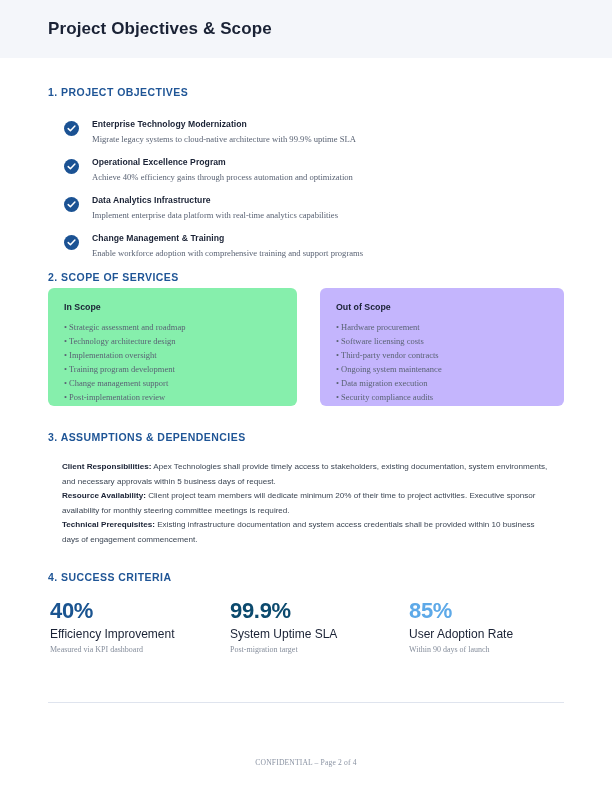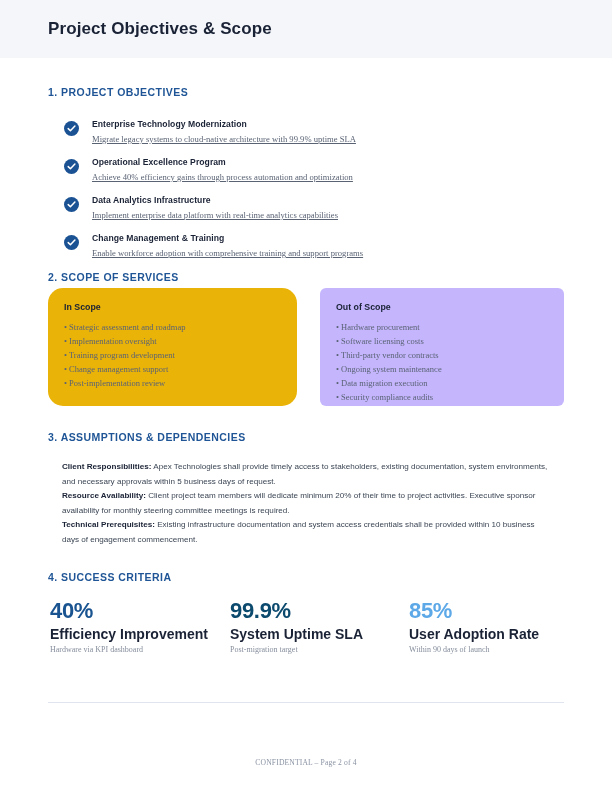--- a/index.html
+++ b/index.html
@@ -85,21 +85,20 @@
     color: #1a2235;
     line-height: 12px;
     letter-spacing: 0.05px;
   }
   .objective-desc {
     font-family: "Liberation Serif", serif;
     font-size: 8.6px;
     color: #5a6374;
     line-height: 13px;
     margin-top: 3px;
-    text-decoration: underline;
   }
 
   
   .scope-wrap {
     position: absolute;
     left: 48px;
     top: 288px;
     width: 516px;
     height: 118px;
   }
@@ -107,22 +106,21 @@
     position: absolute;
     top: 0;
     height: 118px;
     border-radius: 6px;
     box-sizing: border-box;
     padding: 14px 16px 0 16px;
   }
   .scope-box.in-scope {
     left: 0;
     width: 249px;
-    background: #eab308;
-    border-radius: 15px;
+    background: #86efac;
   }
   .scope-box.out-scope {
     left: 272px;
     width: 244px;
     background: #c4b5fd;
   }
   .scope-title {
     font-size: 8.8px;
     font-weight: bold;
     color: #1a2235;
@@ -166,22 +164,22 @@
     top: 0;
     width: 175px;
   }
   .metric-value {
     font-size: 22px;
     font-weight: bold;
     line-height: 26px;
     letter-spacing: -0.3px;
   }
   .metric-label {
-    font-size: 14px;
-    font-weight: bold;
+    font-size: 12px;
+    font-weight: normal;
     color: #1a2235;
     margin-top: 5px;
     line-height: 11px;
   }
   .metric-note {
     font-family: "Liberation Serif", serif;
     font-size: 8px;
     color: #868e9c;
     margin-top: 4px;
     line-height: 11px;
@@ -268,20 +266,21 @@
 
 </div>
 
 <div class="section-heading" style="top:271px;">2. SCOPE OF SERVICES</div>
 
 <div class="scope-wrap">
 
   <div class="scope-box in-scope">
     <div class="scope-title">In Scope</div>
     <div class="scope-item">• Strategic assessment and roadmap</div>
+    <div class="scope-item">• Technology architecture design</div>
     <div class="scope-item">• Implementation oversight</div>
     <div class="scope-item">• Training program development</div>
     <div class="scope-item">• Change management support</div>
     <div class="scope-item">• Post-implementation review</div>
   </div>
 
   <div class="scope-box out-scope">
     <div class="scope-title">Out of Scope</div>
     <div class="scope-item">• Hardware procurement</div>
     <div class="scope-item">• Software licensing costs</div>
@@ -301,21 +300,21 @@
   <p class="assumption-para"><span class="lead">Technical Prerequisites:</span><span> Existing infrastructure documentation and system access credentials shall be provided within 10 business days of engagement commencement.</span></p>
 </div>
 
 <div class="section-heading" style="top:571px;">4. SUCCESS CRITERIA</div>
 
 <div class="metrics">
 
   <div class="metric" style="left:2px;">
     <div class="metric-value" style="color:#1a5490;">40%</div>
     <div class="metric-label">Efficiency Improvement</div>
-    <div class="metric-note">Hardware via KPI dashboard</div>
+    <div class="metric-note">Measured via KPI dashboard</div>
   </div>
 
   <div class="metric" style="left:182px;">
     <div class="metric-value" style="color:#0c4a6e;">99.9%</div>
     <div class="metric-label">System Uptime SLA</div>
     <div class="metric-note">Post-migration target</div>
   </div>
 
   <div class="metric" style="left:361px;">
     <div class="metric-value" style="color:#5da9e8;">85%</div>

